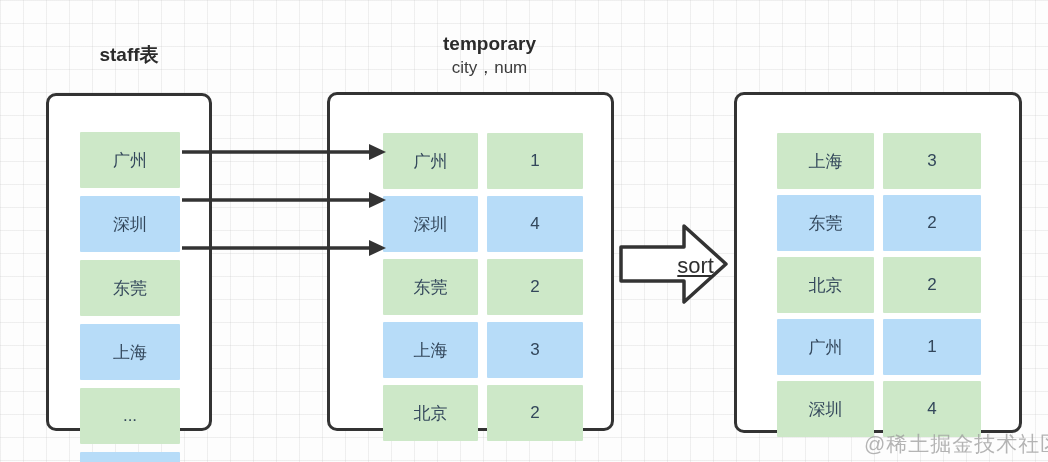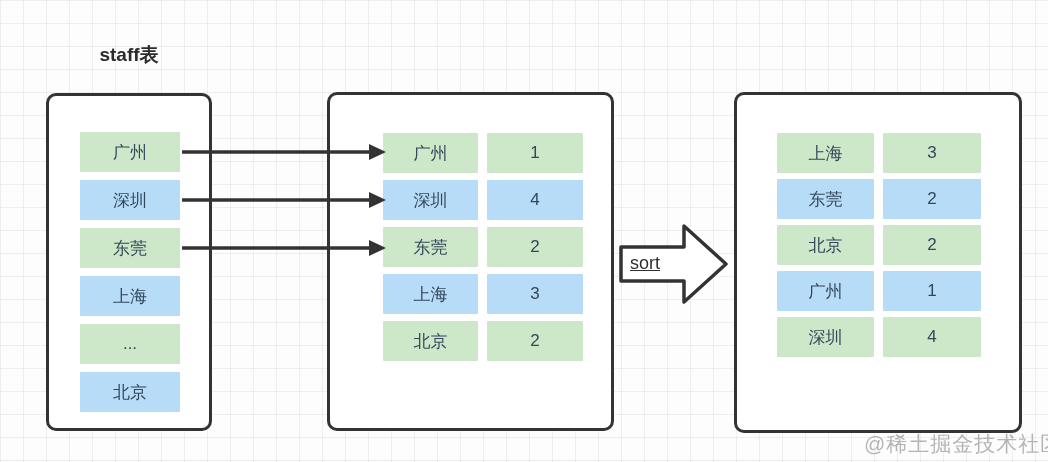--- a/index.html
+++ b/index.html
@@ -47,21 +47,21 @@
     position:absolute;
     display:flex;
     flex-direction:column;
     gap:8px;
   }
   .row{
     display:flex;
     gap:9px;
   }
   .cell{
-    height:40px;
+    height:56px;
     display:flex;
     align-items:center;
     justify-content:center;
     font-size:17px;
     color:var(--cell-text);
     border-radius:1px;
   }
   
   .col > .cell:nth-child(odd), .col > .row:nth-child(odd) .cell{background:var(--cell-green);}
   .col > .cell:nth-child(even), .col > .row:nth-child(even) .cell{background:var(--cell-blue);}
@@ -72,42 +72,46 @@
   .w98{width:98px;}
   .overlay{
     position:absolute;
     left:0;top:0;
     pointer-events:none;
   }
   .sort-label{
     position:absolute;
     left:630px;top:253px;
     width:84px;
-    text-align:left;
-    font-size:18px;
+    text-align:right;
+    font-size:22px;
     color:#2f2f2f;
     text-decoration:underline;
   }
   .watermark{
     position:absolute;
     left:864px;top:430px;
     font-size:21px;
     color:var(--watermark);
     opacity:.75;
     letter-spacing:1px;
     white-space:nowrap;
   }
 </style>
 </head>
 <body>
 
 <div class="canvas">
 
   <div class="panel-title" style="left:46px;top:44px;width:166px;">staff表</div>
 
+  <div class="panel-title" style="left:342px;top:33px;width:295px;">
+    <div>temporary</div>
+    <div class="panel-subtitle">city，num</div>
+  </div>
 
 
   <div class="panel" style="left:46px;top:93px;width:166px;height:338px;"></div>
   <div class="panel" style="left:327px;top:92px;width:287px;height:339px;"></div>
   <div class="panel" style="left:734px;top:92px;width:288px;height:341px;"></div>
 
   <div class="col" style="left:80px;top:132px;">
     <div class="cell w100">广州</div>
     <div class="cell w100">深圳</div>
     <div class="cell w100">东莞</div>

